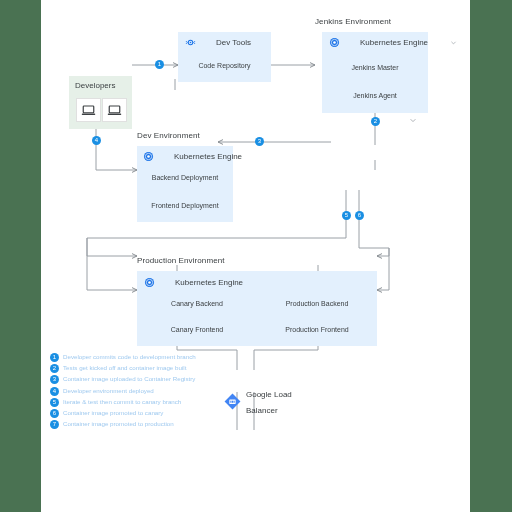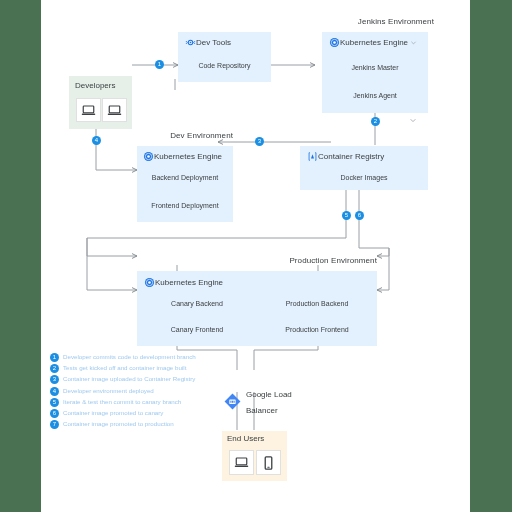--- a/index.html
+++ b/index.html
@@ -10,31 +10,31 @@
   }
   #page{
     position:absolute;left:41px;top:0;width:429px;height:512px;
     background:#ffffff;overflow:hidden;
   }
   #canvas{position:absolute;left:0;top:0;width:429px;height:512px;}
   svg.wires{position:absolute;left:0;top:0;width:429px;height:512px;pointer-events:none;}
 
   
   .grp-title{
-    position:absolute;text-align:right;color:#3c4043;
+    position:absolute;text-align:left;color:#3c4043;
     font-size:8px;letter-spacing:.1px;white-space:nowrap;
   }
 
   .box{position:absolute;box-sizing:border-box;}
   .box-blue{background:#e3f0fd;}
   .box-green{background:#e6f0e8;}
   .box-cream{background:#fdf3e0;}
 
   .hdr{
-    position:absolute;display:flex;align-items:center;gap:0;
+    position:absolute;display:flex;align-items:center;gap:20px;
     font-size:8px;color:#3c4043;white-space:nowrap;
   }
   .hdr-title{font-size:8px;color:#3c4043;}
 
   .nodelabel{
     position:absolute;text-align:center;font-size:7px;color:#3c4043;
     white-space:nowrap;
   }
 
   .plainlabel{
@@ -183,32 +183,20 @@
             <circle cx="8" cy="8" r="4.6" fill="none" stroke="#fff" stroke-width="1"></circle>
             <circle cx="8" cy="8" r="1.9" fill="#fff"></circle>
           </svg>
         </span>
         <span class="hdr-title">Kubernetes Engine</span>
       </div>
       <div class="nodelabel" style="left:0;top:28px;width:96px;">Backend Deployment</div>
       <div class="nodelabel" style="left:0;top:56px;width:96px;">Frontend Deployment</div>
     </div>
 
-    <div class="box box-blue" style="left:259px;top:146px;width:128px;height:44px;">
-      <div class="hdr" style="left:7px;top:5px;">
-        <span class="icon">
-          <svg width="11" height="11" viewBox="0 0 16 16">
-            <path d="M4.2,2.5 L3,2.5 L3,13.5 L4.2,13.5 M11.8,2.5 L13,2.5 L13,13.5 L11.8,13.5" fill="none" stroke="#1a73e8" stroke-width="1.2"></path>
-            <path d="M8,4.6 L10.2,11 L5.8,11 Z" fill="#1a73e8"></path>
-          </svg>
-        </span>
-        <span class="hdr-title">Container Registry</span>
-      </div>
-      <div class="nodelabel" style="left:0;top:28px;width:128px;">Docker Images</div>
-    </div>
 
     <div class="grp-title" style="left:96px;top:256px;width:240px;">Production Environment</div>
     <div class="box box-blue" style="left:96px;top:271px;width:240px;height:75px;">
       <div class="hdr" style="left:7px;top:6px;">
         <span class="icon">
           <svg width="11" height="11" viewBox="0 0 16 16">
             <circle cx="8" cy="8" r="6.6" fill="#1a73e8"></circle>
             <circle cx="8" cy="8" r="4.6" fill="none" stroke="#fff" stroke-width="1"></circle>
             <circle cx="8" cy="8" r="1.9" fill="#fff"></circle>
           </svg>
@@ -228,39 +216,20 @@
           <rect x="8" y="9.5" width="8" height="5.5" rx="0.6" fill="#fff"></rect>
           <rect x="9.3" y="11" width="1.4" height="2.6" fill="#4285f4"></rect>
           <rect x="11.3" y="11" width="1.4" height="2.6" fill="#4285f4"></rect>
           <rect x="13.3" y="11" width="1.4" height="2.6" fill="#4285f4"></rect>
         </svg>
       </span>
       <div class="plainlabel" style="left:23px;top:0px;">Google Load</div>
       <div class="plainlabel" style="left:23px;top:16px;">Balancer</div>
     </div>
 
-    <div class="box box-cream" style="left:181px;top:431px;width:65px;height:50px;">
-      <div class="plainlabel" style="left:5px;top:3px;">End Users</div>
-      <div class="dev-device" style="left:7px;top:19px;width:23px;height:23px;">
-        <span class="icon">
-          <svg width="15" height="13" viewBox="0 0 20 16">
-            <rect x="3" y="2" width="14" height="9" rx="1" fill="none" stroke="#3c4043" stroke-width="1.6"></rect>
-            <rect x="1" y="12" width="18" height="1.9" rx="0.9" fill="#3c4043"></rect>
-          </svg>
-        </span>
-      </div>
-      <div class="dev-device" style="left:34px;top:19px;width:23px;height:23px;">
-        <span class="icon">
-          <svg width="9" height="14" viewBox="0 0 11 17">
-            <rect x="1.5" y="1" width="8" height="15" rx="1.2" fill="none" stroke="#3c4043" stroke-width="1.6"></rect>
-            <rect x="4" y="13.2" width="3" height="1.1" rx="0.5" fill="#3c4043"></rect>
-          </svg>
-        </span>
-      </div>
-    </div>
 
     <div class="badge" style="left:114px;top:60px;">1</div>
     <div class="badge" style="left:330px;top:117px;">2</div>
     <div class="badge" style="left:214px;top:137px;">3</div>
     <div class="badge" style="left:51px;top:136px;">4</div>
     <div class="badge" style="left:301px;top:211px;">5</div>
     <div class="badge" style="left:314px;top:211px;">6</div>
 
     <div id="legend">
       <div class="leg-row">

